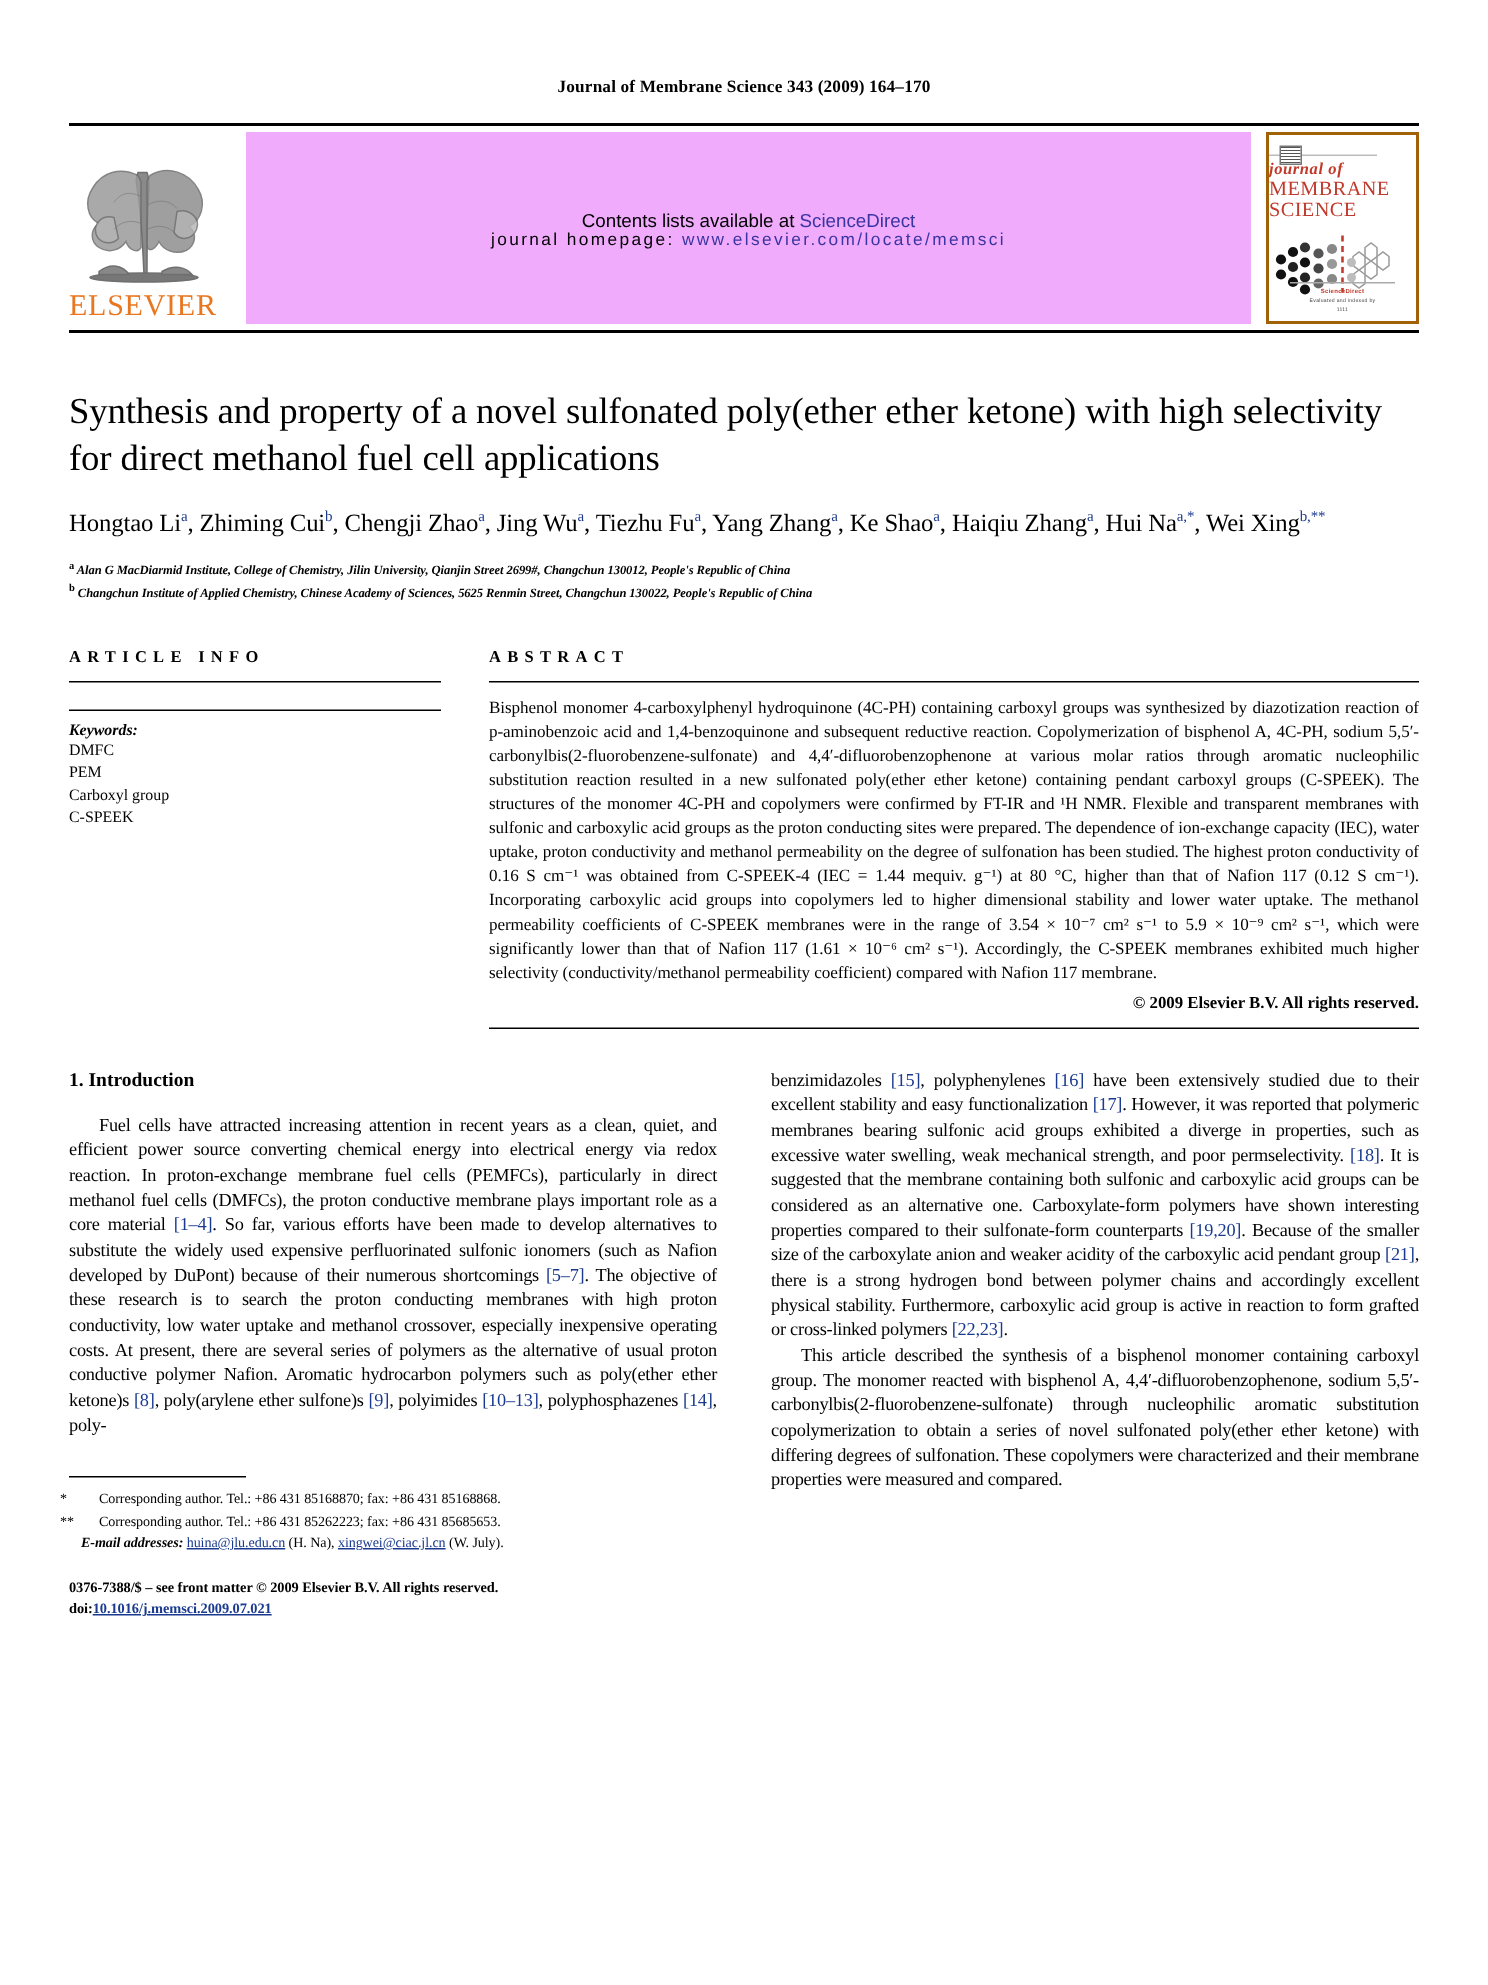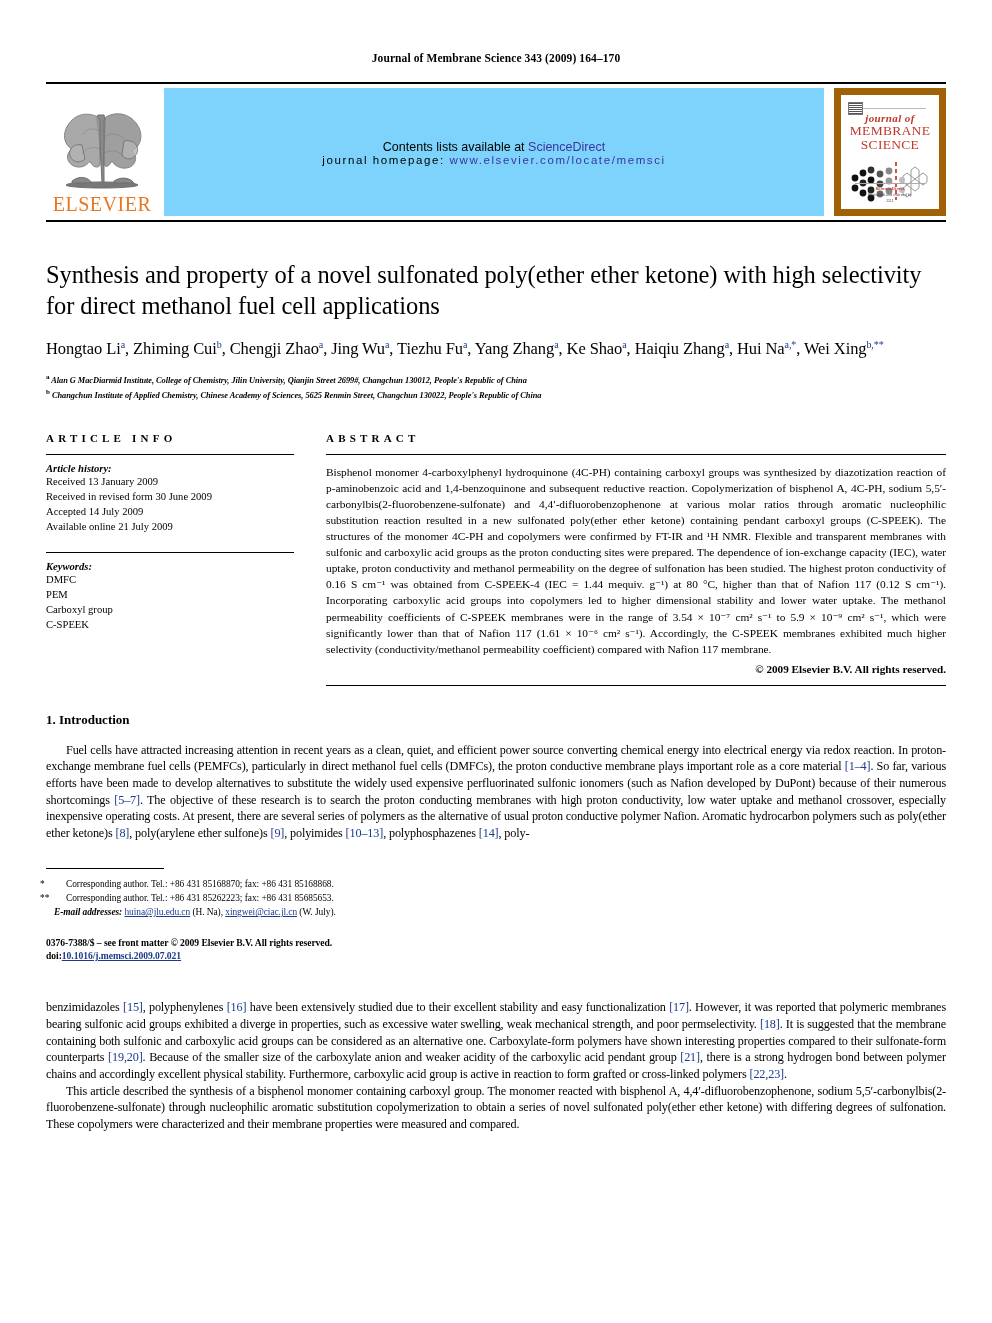--- a/index.html
+++ b/index.html
@@ -39,36 +39,36 @@
     padding-top: 4px;
     display: flex;
     align-items: stretch;
     height: 128px;
   }
   .elsevier-logo {
     width: 112px;
     flex: 0 0 112px;
     display: flex;
     flex-direction: column;
-    align-items: center;
+    align-items: flex-start;
     justify-content: flex-end;
     padding-bottom: 2px;
   }
   .elsevier-tree { width: 100px; height: 92px; }
   .elsevier-word {
     font-family: "Liberation Serif", serif;
     font-size: 20px;
     letter-spacing: 0.5px;
     color: #E87722;
     line-height: 1;
     margin-top: 1px;
   }
   .journal-band {
     flex: 1 1 auto;
-    background: #7dd3fc;
+    background: #f0abfc;
     margin: 0 10px 0 6px;
     display: flex;
     flex-direction: column;
     justify-content: center;
     align-items: center;
     padding: 6px 0;
   }
   .contents-line {
     font-family: "Liberation Sans", sans-serif;
     font-size: 12.5px;
@@ -84,27 +84,27 @@
   }
   .homepage-line {
     font-family: "Liberation Sans", sans-serif;
     font-size: 11.5px;
     letter-spacing: 1.6px;
   }
   .homepage-url { color: #3a34a0; }
   .cover-thumb {
     flex: 0 0 98px;
     width: 98px;
-    border: 7px solid #a16207;
+    border: 2px solid #a16207;
     background: #fff;
     position: relative;
     overflow: hidden;
     display: flex;
     flex-direction: column;
-    align-items: center;
+    align-items: flex-start;
   }
   .cover-top-rule {
     width: 72px; height: 1px; background: #bbb; margin-top: 13px;
   }
   .cover-els-mark {
     position: absolute; left: 7px; top: 7px;
     width: 13px; height: 11px;
     background: repeating-linear-gradient(0deg,#555,#555 1px,#fff 1px,#fff 2px);
     border: 1px solid #777;
   }
@@ -197,21 +197,20 @@
     font-weight: bold;
     margin-top: 6px;
   }
   .abstract-bottom-rule { border-top: 1.2px solid #000; margin-top: 10px; }
 
   
   .body-cols {
     margin-top: 26px;
     display: flex;
     gap: 36px;
-    flex-direction: column;
   }
   .bcol { flex: 1 1 0; min-width: 0; }
   .h1 {
     font-family: "Liberation Serif", serif;
     font-size: 13px;
     font-weight: bold;
     margin: 0 0 14px 0;
   }
   .para {
     font-size: 12.2px;
@@ -339,29 +338,20 @@
         <div class="affil"><sup>a</sup> Alan G MacDiarmid Institute, College of Chemistry, Jilin University, Qianjin Street 2699#, Changchun 130012, People's Republic of China</div>
         <div class="affil"><sup>b</sup> Changchun Institute of Applied Chemistry, Chinese Academy of Sciences, 5625 Renmin Street, Changchun 130022, People's Republic of China</div>
       </div>
   </div>
 
   <div class="info-abstract">
 
     <div class="col-info">
       <div class="sec-head">ARTICLE INFO</div>
       <div class="hr-thin"></div>
-      <div class="hist-block">
-        <div class="ital-lead">Article history:</div>
-        <div>
-            <div class="info-line">Received 13 January 2009</div>
-            <div class="info-line">Received in revised form 30 June 2009</div>
-            <div class="info-line">Accepted 14 July 2009</div>
-            <div class="info-line">Available online 21 July 2009</div>
-          </div>
-      </div>
       <div class="kw-block">
         <div class="kw-rule"></div>
         <div class="ital-lead">Keywords:</div>
         <div>
             <div class="info-line">DMFC</div>
             <div class="info-line">PEM</div>
             <div class="info-line">Carboxyl group</div>
             <div class="info-line">C-SPEEK</div>
           </div>
       </div>

